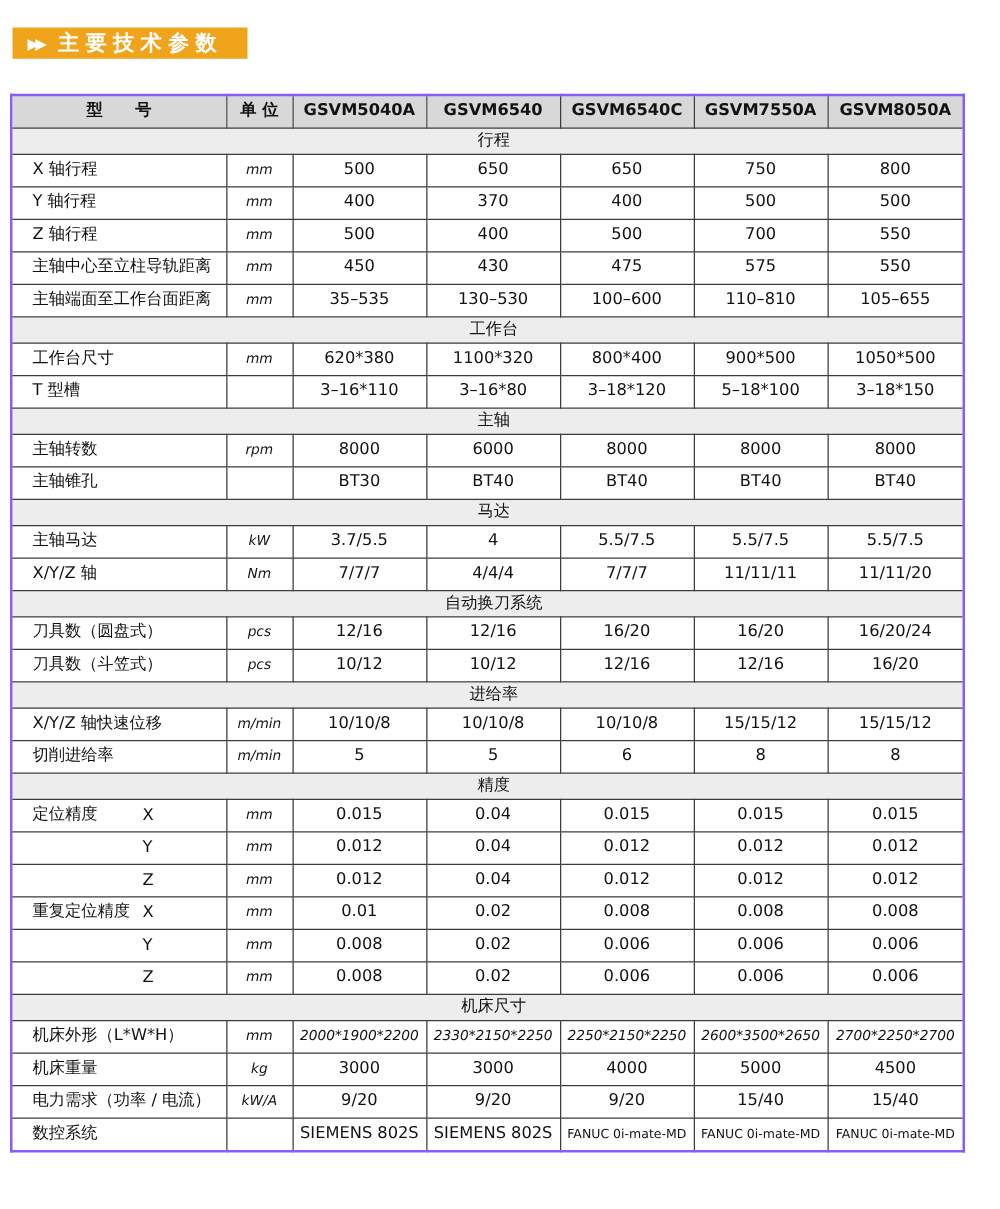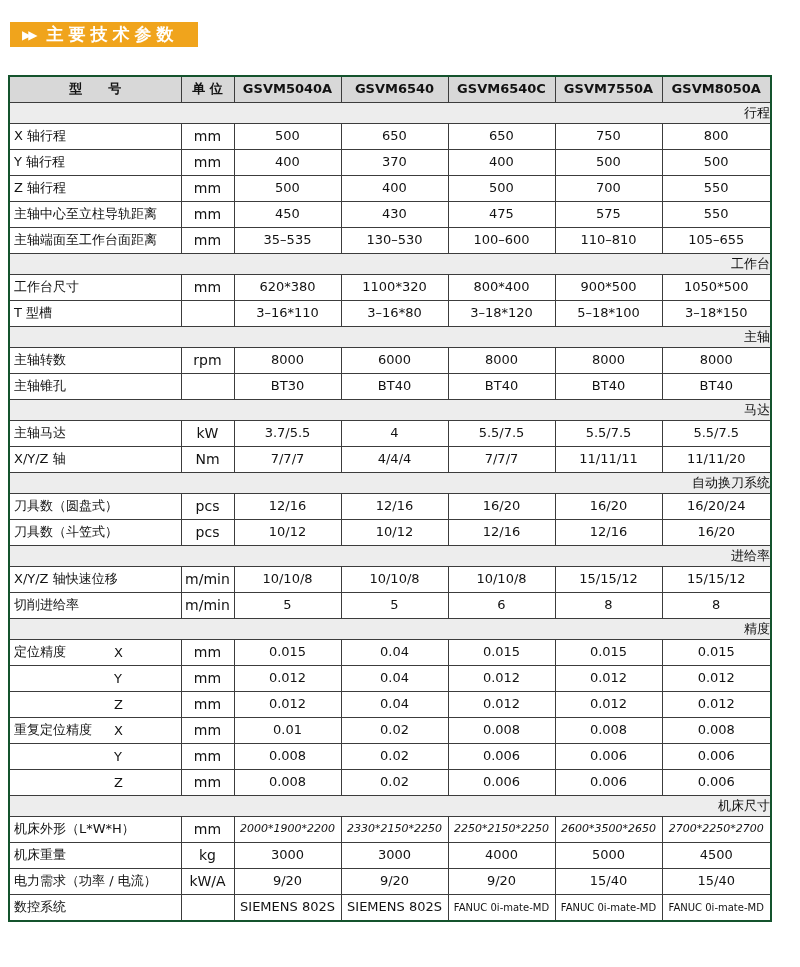--- a/index.html
+++ b/index.html
@@ -16,38 +16,38 @@
     padding:0 20px 0 12px; box-sizing:border-box;
   }
   .banner .arrows { font-size:12px; letter-spacing:-3px; margin-right:12px; font-weight:bold; }
   .banner .label  { font-size:17px; font-weight:bold; letter-spacing:5px; white-space:nowrap; }
 
   
   .spec-table {
     position:absolute; left:8px; top:75px; width:762px;
     border-collapse:collapse; table-layout:fixed;
     font-size:13px; line-height:1.1;
-    border:2px solid #14532d;
+    border:2px solid #8b5cf6;
   }
   .spec-table th, .spec-table td { border:1px solid #3c3c3c; overflow:hidden; white-space:nowrap; }
 
   .spec-table th {
     background:#d8d8d8; font-weight:bold; text-align:center;
     height:25px; font-size:13px; padding:0 2px;
   }
   tr.section td {
-    background:#ededed; text-align:right; padding:0 0 0 10px;
+    background:#ededed; text-align:center; padding:0 0 0 10px;
     height:20px; font-size:13px;
   }
   tr.data td { height:25px; text-align:center; padding:0 2px; }
-  tr.data td.label { text-align:left; padding-left:4px; position:relative; }
+  tr.data td.label { text-align:left; padding-left:16px; position:relative; }
   tr.data td.label .axis {
     position:absolute; left:104px; top:50%; transform:translateY(-50%);
   }
-  tr.data td.unit { font-size:14px; }
+  tr.data td.unit { font-size:11px;font-style:italic; }
   td.value.sm { font-size:11px;font-style:italic; }
   td.value.xs { font-size:10px; }
 </style>
 </head>
 <body>
 
 <div class="banner">
   <span class="arrows">▶▶</span>
   <span class="label">主要技术参数</span>
 </div>

